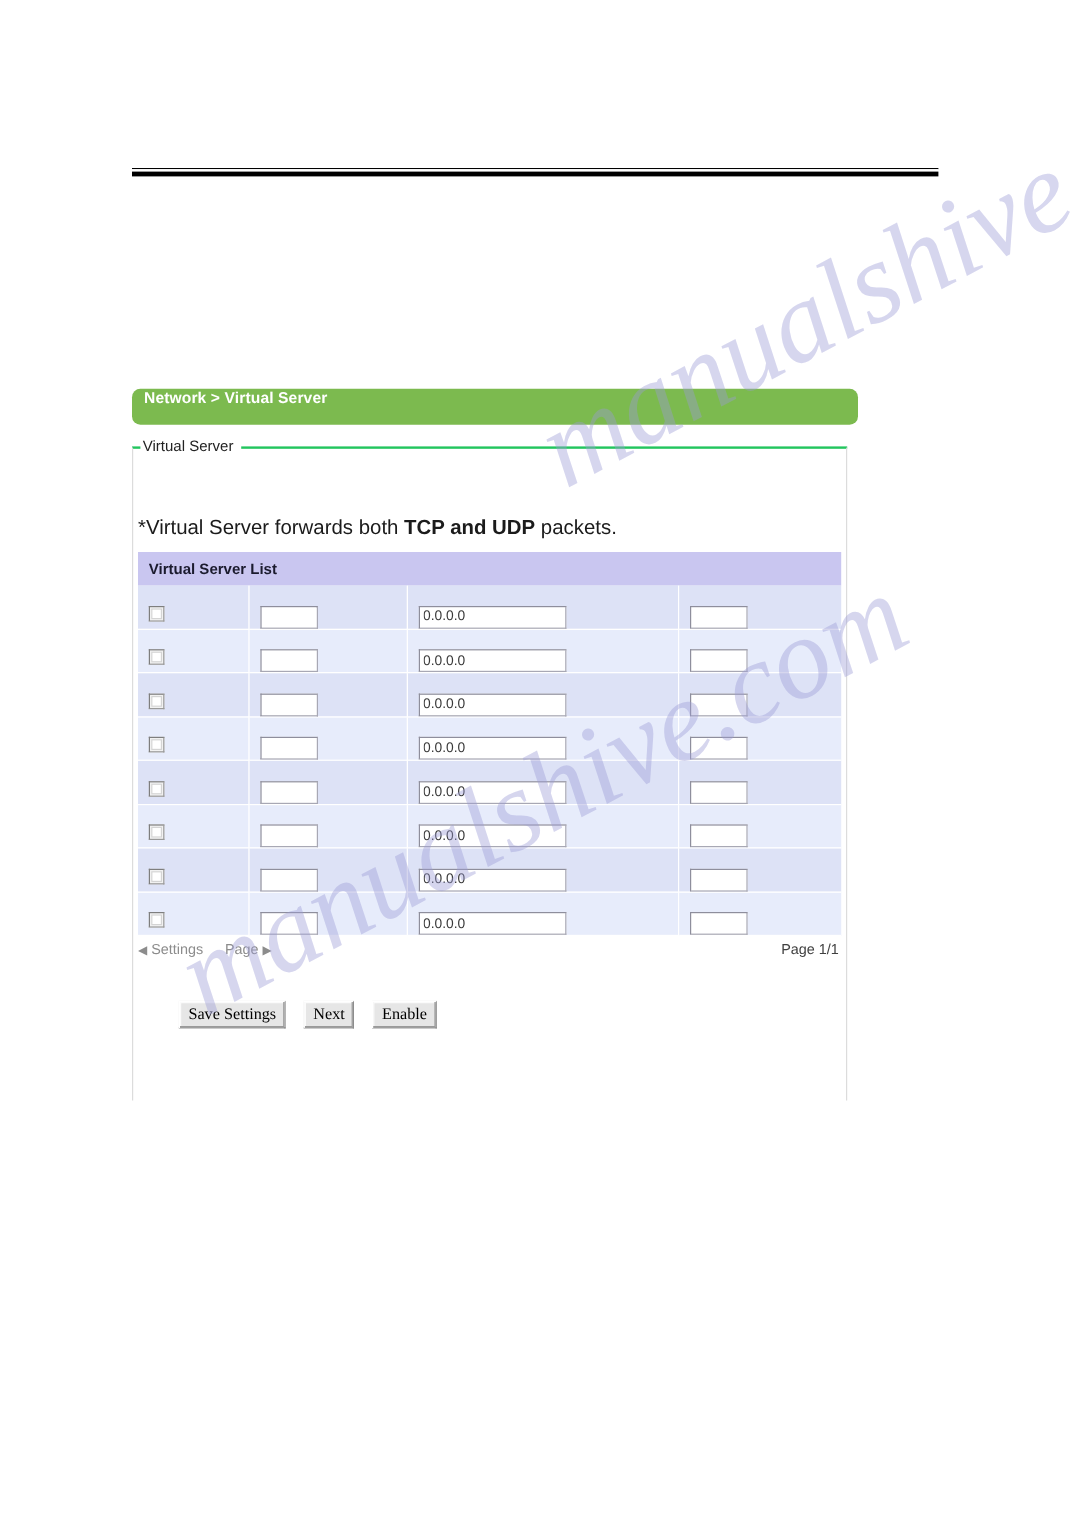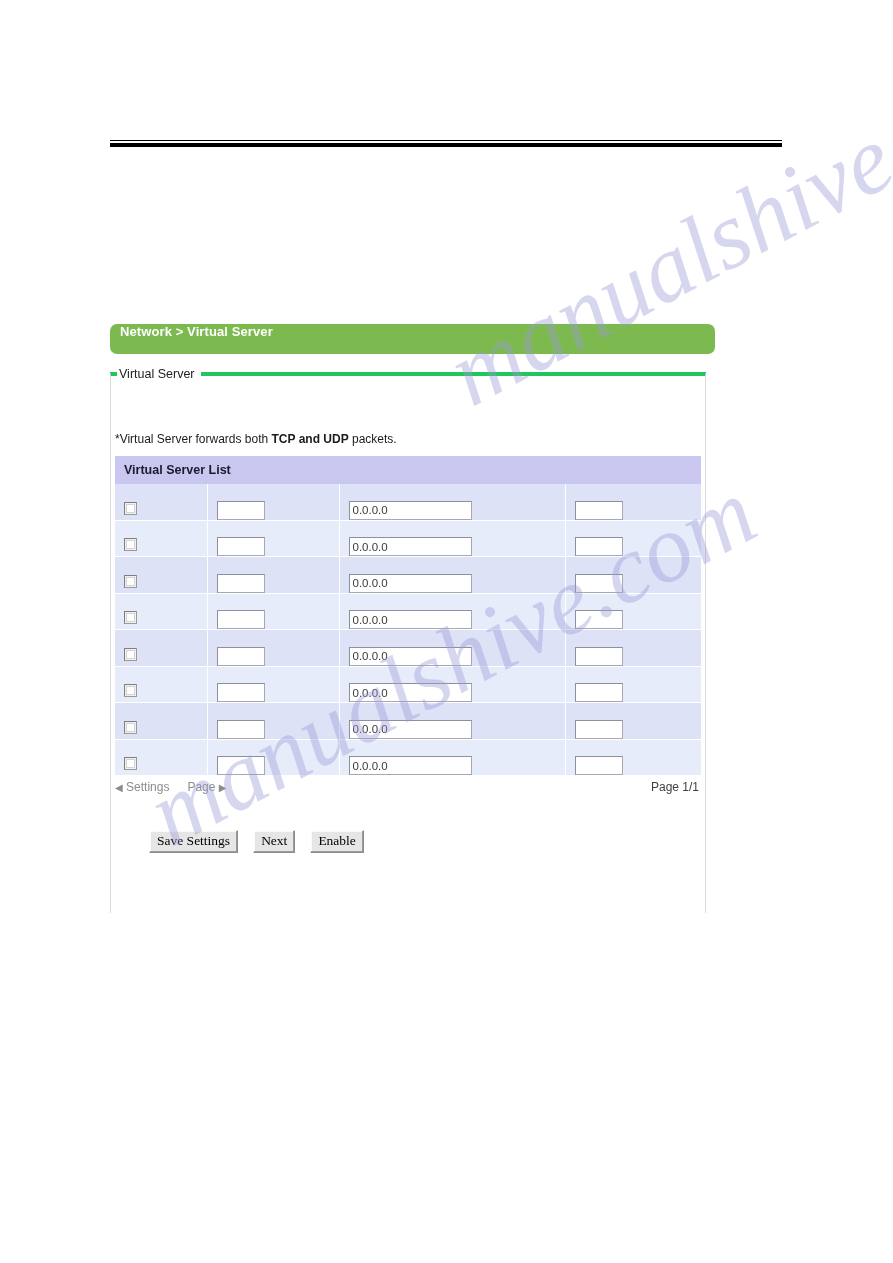--- a/index.html
+++ b/index.html
@@ -95,42 +95,42 @@
     font-size: 13px;
     font-weight: bold;
     letter-spacing: 0.1px;
   }
 
   
   #fieldset {
     margin-top: 18px;
     position: relative;
     border-left: 1px solid #dcdcdc;
-    border-top: 4px solid #22c55e;
+    border-top: 2px solid #22c55e;
     border-right: 1px solid #dcdcdc;
     border-bottom: none;
     width: 596px;
     box-sizing: border-box;
     padding: 0 0 60px 0;
     min-height: 430px;
   }
   #fs-legend {
     position: absolute;
     top: -9px;
     left: 6px;
     background: #ffffff;
     padding: 0 6px 0 2px;
     font-size: 12.5px;
     color: #222222;
     white-space: nowrap;
   }
 
   #note {
     margin: 56px 0 0 4px;
-    font-size: 12px;
+    font-size: 17px;
     color: #1b1b1b;
   }
   #note b { font-weight: bold; }
 
   
   #vs-table {
     margin: 10px 0 0 4px;
     width: 586px;
     border-collapse: collapse;
     table-layout: fixed;

